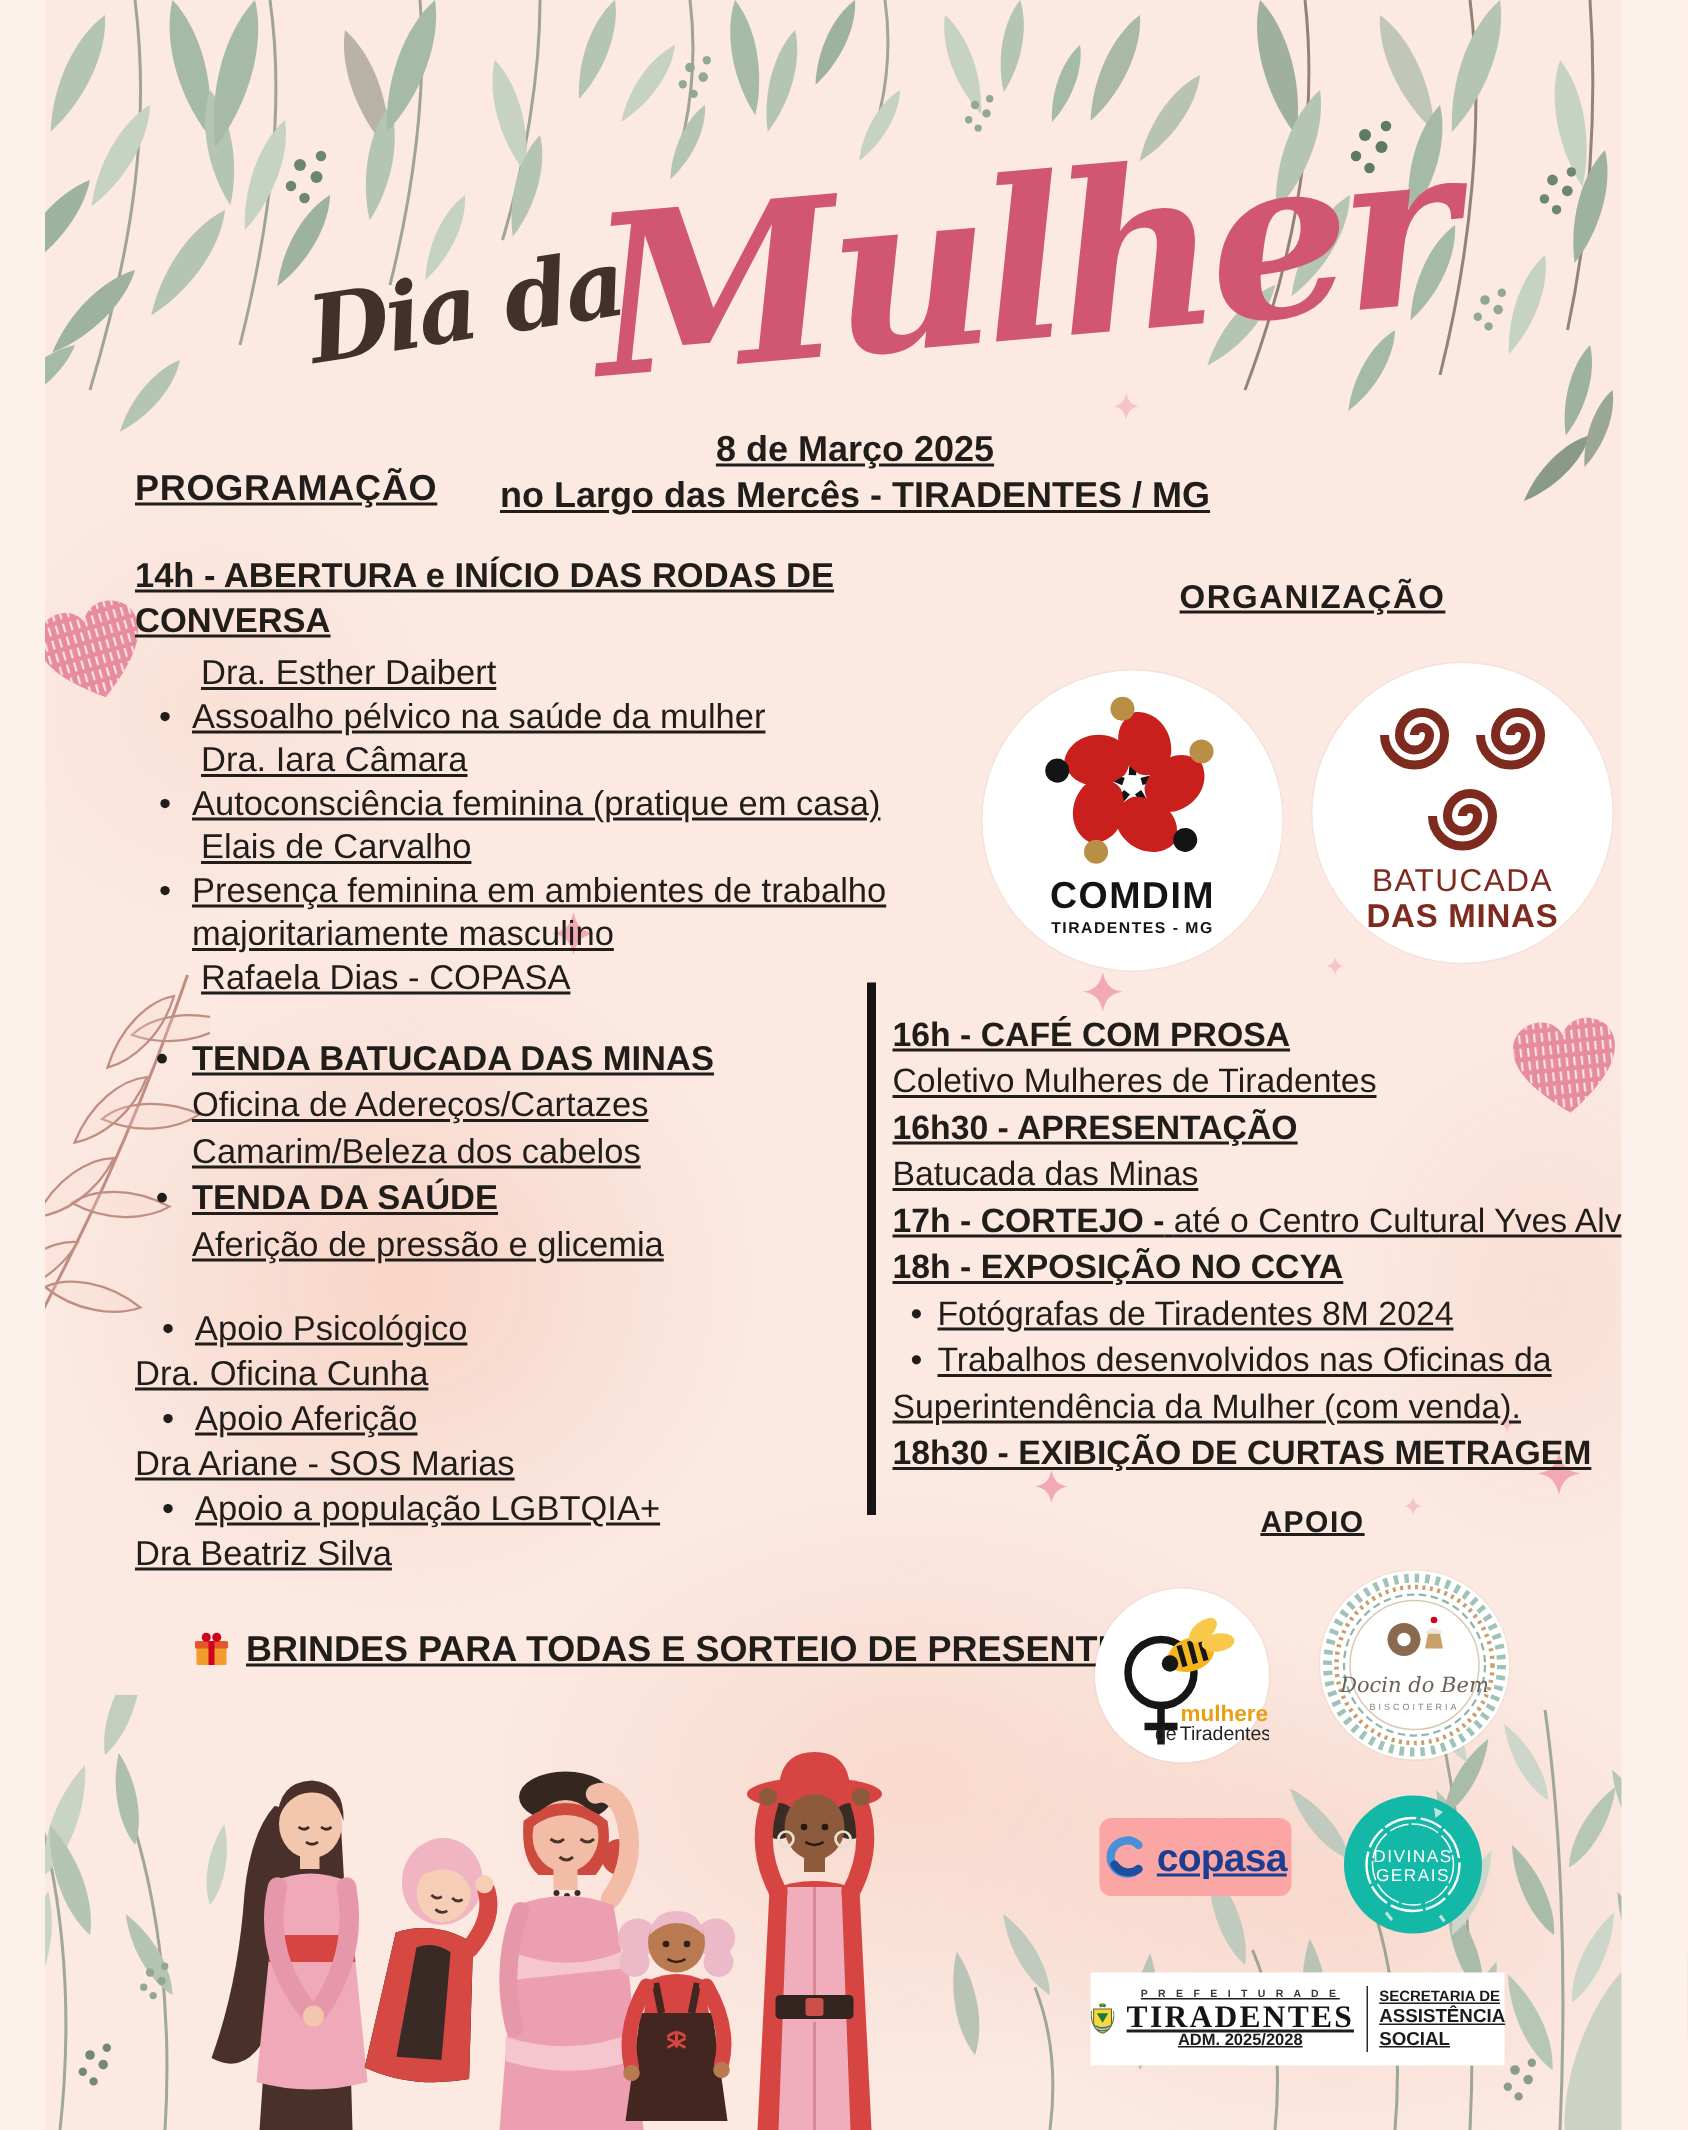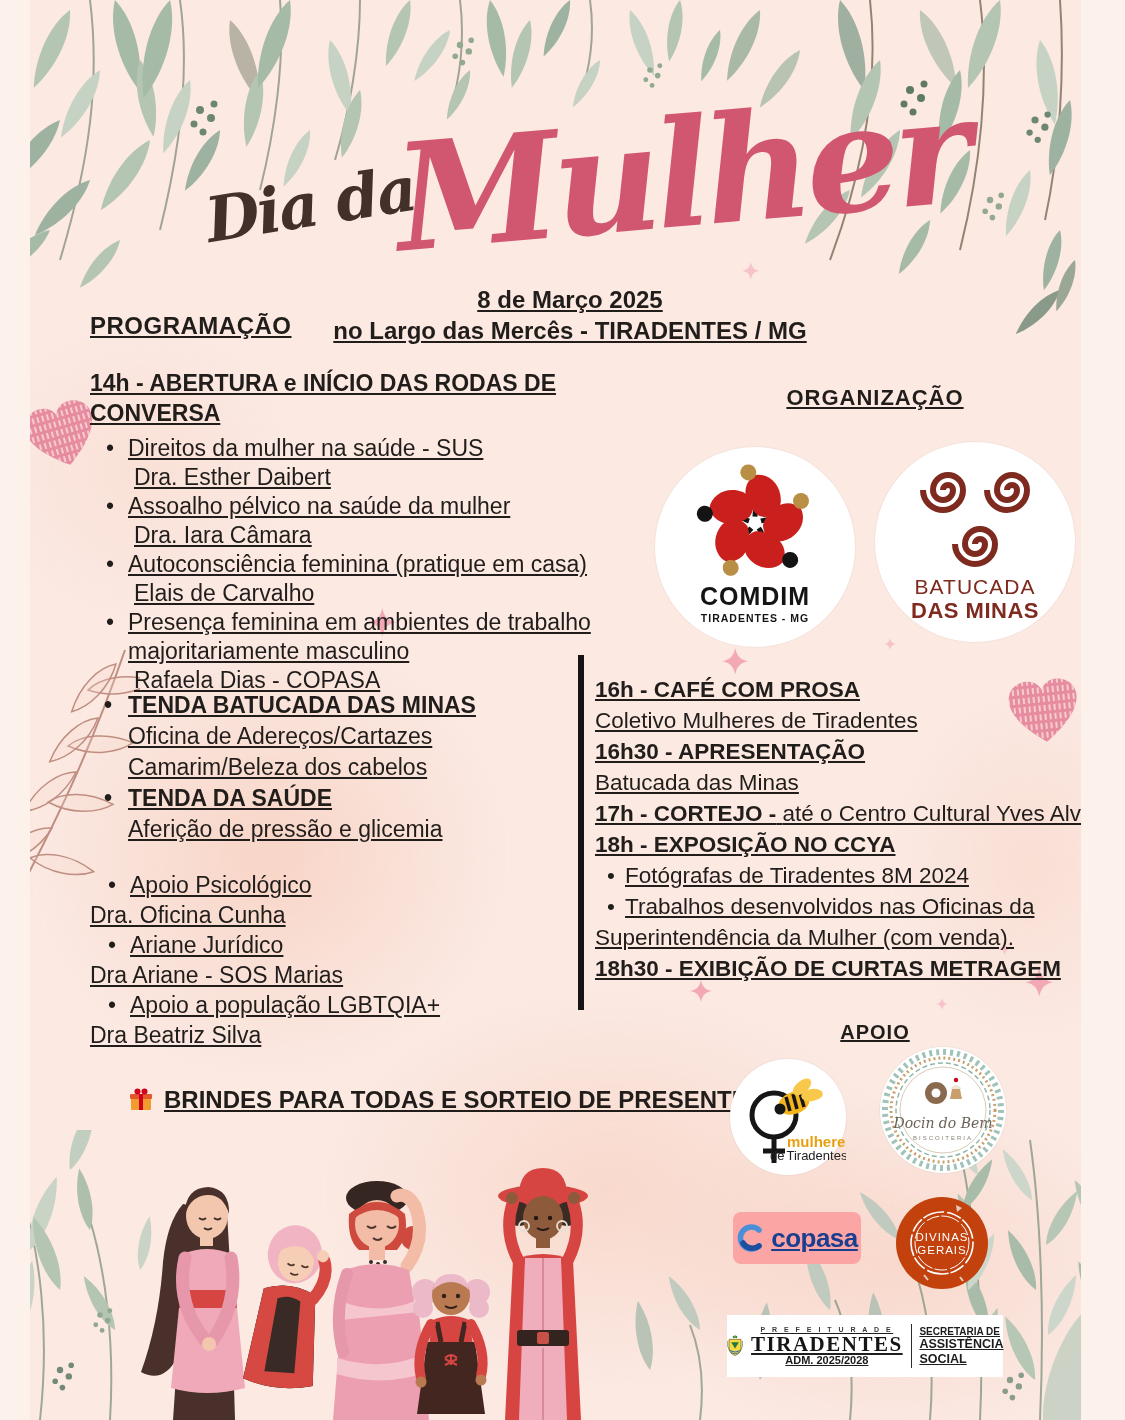--- a/index.html
+++ b/index.html
@@ -38,21 +38,21 @@
   .logo-circle{position:absolute;background:#fff;border-radius:50%;box-shadow:0 0 0 1px rgba(0,0,0,.03);}
   .divider{position:absolute;left:578px;top:655px;width:6px;height:355px;background:#171513;}
 
   .brindes{display:flex;align-items:center;gap:10px;font-size:24px;font-weight:700;}
   .apoio-h{font-size:20px;font-weight:700;letter-spacing:1px;text-align:center;}
 
   .copasa-box{position:absolute;left:733px;top:1212px;width:128px;height:52px;background:#fca5a5;
     border-radius:8px;display:flex;align-items:center;justify-content:center;gap:5px;}
   .copasa-txt{font-size:26px;font-weight:700;color:#1b3e8f;letter-spacing:-.5px;}
   .divinas{position:absolute;left:896px;top:1197px;width:92px;height:92px;border-radius:50%;
-    background:#c2410c;display:flex;align-items:center;justify-content:center;}
+    background:#14b8a6;display:flex;align-items:center;justify-content:center;}
   .pref-box{position:absolute;left:727px;top:1315px;width:276px;height:62px;background:#fff;
     display:flex;align-items:center;justify-content:center;gap:8px;}
   .pref-mid{display:flex;flex-direction:column;align-items:center;line-height:1.05;}
   .pref-top{font-size:7px;font-weight:700;letter-spacing:2.5px;color:#3a3a3a;}
   .pref-name{font-family:"Liberation Serif",serif;font-size:21px;font-weight:700;letter-spacing:1.5px;color:#151515;}
   .pref-adm{font-size:11px;font-weight:700;color:#1b1b1b;}
   .pref-div{width:2px;height:44px;background:#2c2c2c;}
   .pref-right{display:flex;flex-direction:column;line-height:1.15;}
   .pref-sec1{font-size:10px;font-weight:700;color:#1b1b1b;}
   .pref-sec2{font-size:12.5px;font-weight:700;color:#1b1b1b;}
@@ -258,42 +258,41 @@
   <div class="abs z3 script-small" style="left:205px;top:168px;">Dia da</div>
   <div class="abs z3 script-big" style="left:395px;top:100px;">Mulher</div>
 
   <div class="abs z3 t hdr-center" style="left:330px;top:284px;width:480px;">8 de Março 2025</div>
   <div class="abs z3 t hdr-center" style="left:330px;top:315px;width:480px;">no Largo das Mercês - TIRADENTES / MG</div>
   <div class="abs z3 t prog-label" style="left:90px;top:312px;">PROGRAMAÇÃO</div>
 
   <div class="abs z3 t" style="left:90px;top:368px;width:590px;">
     <div class="sec-h">14h - ABERTURA e INÍCIO DAS RODAS DE CONVERSA</div>
     <div style="height:6px"></div>
-    <div class="item-title">Direitos da mulher na saúde - SUS</div>
     <div class="item-speaker">Dra. Esther Daibert</div>
     <div class="item-title">Assoalho pélvico na saúde da mulher</div>
     <div class="item-speaker">Dra. Iara Câmara</div>
     <div class="item-title">Autoconsciência feminina (pratique em casa)</div>
     <div class="item-speaker">Elais de Carvalho</div>
     <div class="item-title">Presença feminina em ambientes de trabalho majoritariamente masculino</div>
     <div class="item-speaker">Rafaela Dias  - COPASA</div>
   </div>
 
   <div class="abs z3 t" style="left:90px;top:690px;width:520px;">
     <div class="tent-h">TENDA BATUCADA DAS MINAS</div>
     <div class="tent-l">Oficina de Adereços/Cartazes</div>
     <div class="tent-l">Camarim/Beleza dos cabelos</div>
     <div class="tent-h">TENDA DA SAÚDE</div>
     <div class="tent-l">Aferição de pressão e glicemia</div>
   </div>
 
   <div class="abs z3 t" style="left:90px;top:870px;width:520px;">
     <div class="sup-t">Apoio Psicológico</div>
     <div class="sup-sp">Dra. Oficina Cunha</div>
-    <div class="sup-t">Ariane Jurídico</div>
+    <div class="sup-t">Apoio Aferição</div>
     <div class="sup-sp">Dra Ariane - SOS Marias</div>
     <div class="sup-t">Apoio a população LGBTQIA+</div>
     <div class="sup-sp">Dra Beatriz Silva</div>
   </div>
 
   <div class="abs z3 t org-h" style="left:660px;top:385px;width:430px;">ORGANIZAÇÃO</div>
 
   <div class="logo-circle z3" style="left:655px;top:447px;width:200px;height:200px;">
     <svg width="200" height="200" viewBox="0 0 200 200">
       <g transform="translate(100,76)">
@@ -371,21 +370,21 @@
     <span>BRINDES PARA TODAS E SORTEIO DE PRESENTES</span>
     <svg width="26" height="26" viewBox="0 0 26 26">
       <rect x="3" y="10" width="20" height="13" rx="1" fill="#f39b2d"></rect>
       <rect x="2" y="7" width="22" height="5" rx="1" fill="#e2572b"></rect>
       <rect x="11" y="7" width="4" height="16" fill="#d0021b"></rect>
       <circle cx="9.5" cy="4.5" r="3" fill="#d0021b"></circle>
         <circle cx="16.5" cy="4.5" r="3" fill="#d0021b"></circle>
     </svg>
   </div>
 
-  <div class="abs z3 t apoio-h" style="left:805px;top:1004px;width:140px;margin-top:17px;">APOIO</div>
+  <div class="abs z3 t apoio-h" style="left:805px;top:1004px;width:140px;">APOIO</div>
 
   <div class="logo-circle z3" style="left:730px;top:1059px;width:116px;height:116px;">
     <svg width="116" height="116" viewBox="0 0 116 116">
       <circle cx="44" cy="56" r="22" stroke="#161616" stroke-width="5" fill="none"></circle>
       <path d="M44,78 L44,104 M33,92 L55,92" stroke="#161616" stroke-width="5"></path>
       <ellipse cx="64" cy="44" rx="16" ry="11" fill="#f5b51c" transform="rotate(-20 64 44)"></ellipse>
       <path d="M56,38 L60,52 M63,35 L67,50 M70,34 L74,48" stroke="#161616" stroke-width="3.5"></path>
       <circle cx="50" cy="50" r="5.5" fill="#161616"></circle>
       <ellipse cx="72" cy="28" rx="11" ry="6" fill="#f7c84a" transform="rotate(-40 72 28)"></ellipse>
       <ellipse cx="82" cy="36" rx="11" ry="6" fill="#f7c84a" transform="rotate(-8 82 36)"></ellipse>

